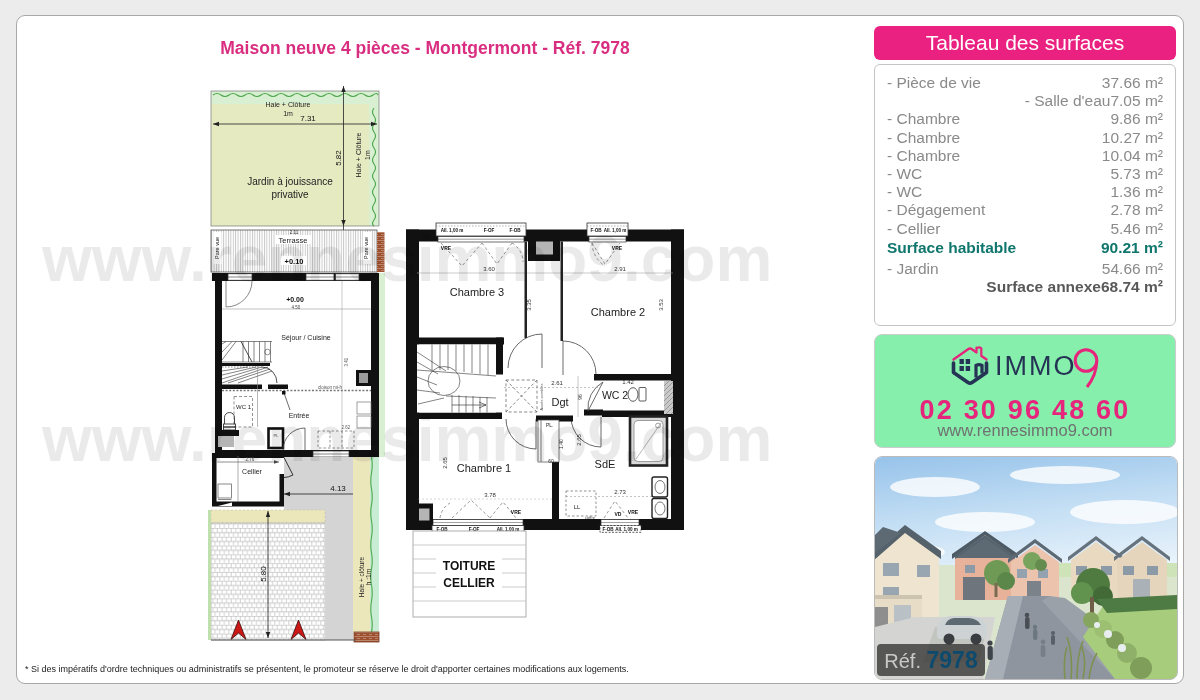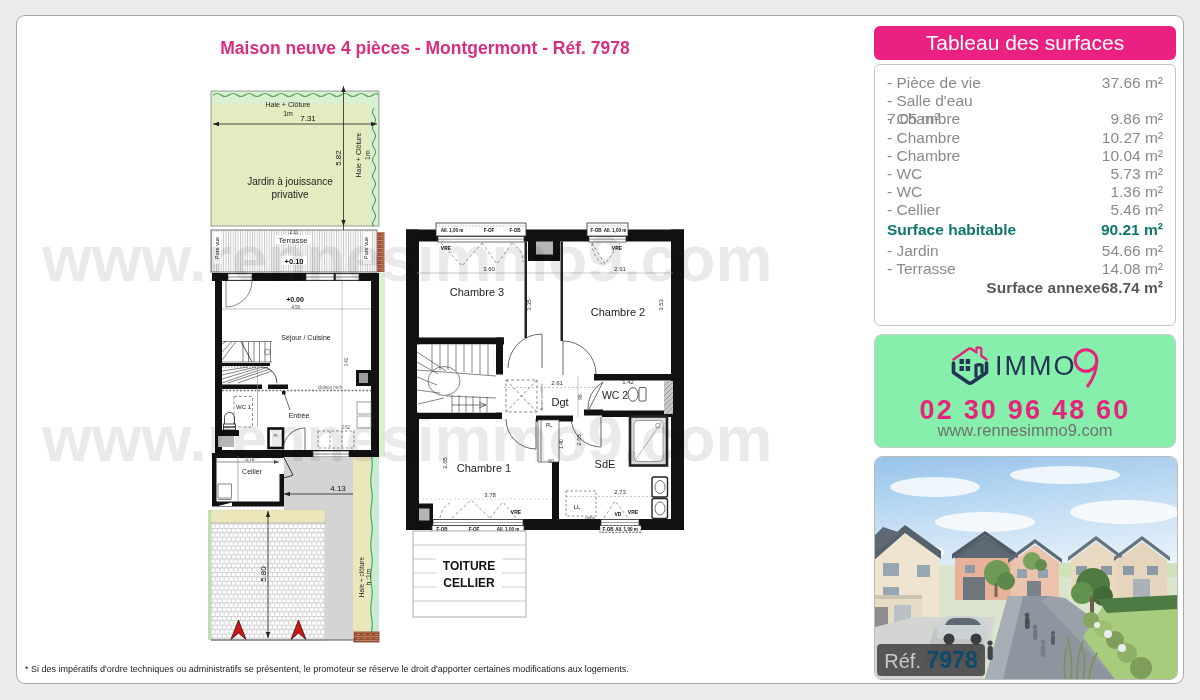--- a/index.html
+++ b/index.html
@@ -540,21 +540,21 @@
 
 <div class="abs" style="left:874px;top:26px;width:302px;height:34px;background:#ea2180;border-radius:6px;color:#fff;text-align:center;font-size:21px;line-height:34px;">Tableau des surfaces</div>
 
 <div class="abs" style="left:874px;top:64px;width:302px;height:262px;background:#fff;border:1px solid #c4c4c4;border-radius:6px;box-sizing:border-box;padding:9px 12px 0 12px;font-size:15.5px;color:#8a8a8a;">
 
   <div style="height:18.2px;display:flex;justify-content:space-between;">
       <span>- Pièce de vie</span>
       <span>37.66 m²</span>
     </div>
 
-  <div style="height:18.2px;display:flex;justify-content:space-between;flex-direction:column;">
+  <div style="height:18.2px;display:flex;justify-content:flex-end;">
       <span>- Salle d'eau</span>
       <span>7.05 m²</span>
     </div>
 
   <div style="height:18.2px;display:flex;justify-content:space-between;">
       <span>- Chambre</span>
       <span>9.86 m²</span>
     </div>
 
   <div style="height:18.2px;display:flex;justify-content:space-between;">
@@ -570,40 +570,40 @@
   <div style="height:18.2px;display:flex;justify-content:space-between;">
       <span>- WC</span>
       <span>5.73 m²</span>
     </div>
 
   <div style="height:18.2px;display:flex;justify-content:space-between;">
       <span>- WC</span>
       <span>1.36 m²</span>
     </div>
 
+  <div style="height:18.2px;display:flex;justify-content:space-between;">
+      <span>- Dégagement</span>
+      <span>2.78 m²</span>
+    </div>
 
   <div style="height:19.5px;display:flex;justify-content:space-between;">
       <span>- Cellier</span>
       <span>5.46 m²</span>
     </div>
 
   <div style="height:21px;display:flex;justify-content:space-between;font-weight:bold;color:#0f766e;">
       <span>Surface habitable</span>
       <span>90.21 m²</span>
     </div>
 
   <div style="height:18.2px;display:flex;justify-content:space-between;">
       <span>- Jardin</span>
       <span>54.66 m²</span>
     </div>
 
-  <div style="height:19px;display:flex;justify-content:space-between;">
-      <span>- Terrasse</span>
-      <span>14.08 m²</span>
-    </div>
 
   <div style="height:20px;display:flex;justify-content:flex-end;font-weight:bold;color:#585858;">
       <span>Surface annexe</span>
       <span>68.74 m²</span>
     </div>
 </div>
 
 <div class="abs" style="left:874px;top:334px;width:302px;height:114px;background:#86efac;border:1px solid #ccc;border-radius:8px;box-sizing:border-box;">
 
   <svg class="abs" style="left:72px;top:8px;" width="160" height="50" viewBox="0 0 160 50">

